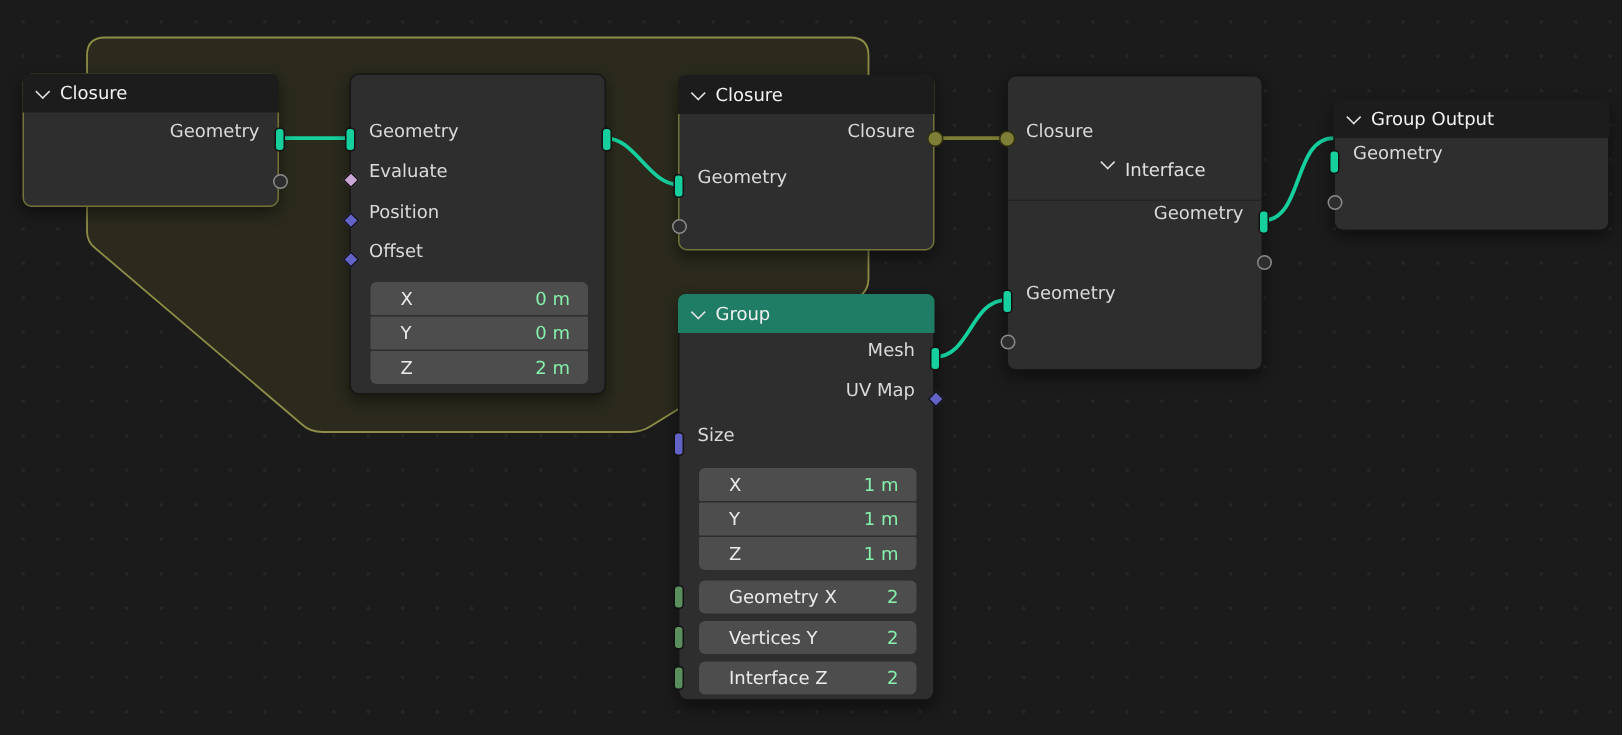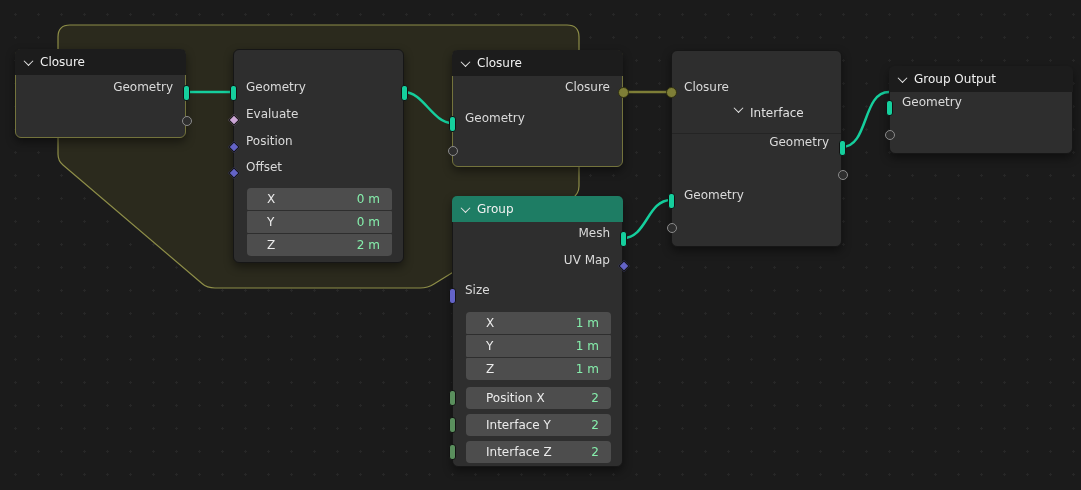--- a/index.html
+++ b/index.html
@@ -193,25 +193,25 @@
     </div>
     <div class="field f-mid" style="top:138px">
       <span>Y</span>
       <span class="fval">1 m</span>
     </div>
     <div class="field f-bot" style="top:161px">
       <span>Z</span>
       <span class="fval">1 m</span>
     </div>
     <div class="field f-solo" style="top:190px">
-      <span>Position X</span>
+      <span>Geometry X</span>
       <span class="fval">2</span>
     </div>
     <div class="field f-solo" style="top:217px">
-      <span>Interface Y</span>
+      <span>Vertices Y</span>
       <span class="fval">2</span>
     </div>
     <div class="field f-solo" style="top:244px">
       <span>Interface Z</span>
       <span class="fval">2</span>
     </div>
     <span class="sock s-bar c-geo" style="left:167px;top:34px"></span>
     <span class="sock s-diamond c-vec" style="left:167px;top:65px"></span>
     <span class="sock s-bar c-vec" style="left:-4px;top:91px"></span>
     <span class="sock s-bar c-int" style="left:-4px;top:193px"></span>

